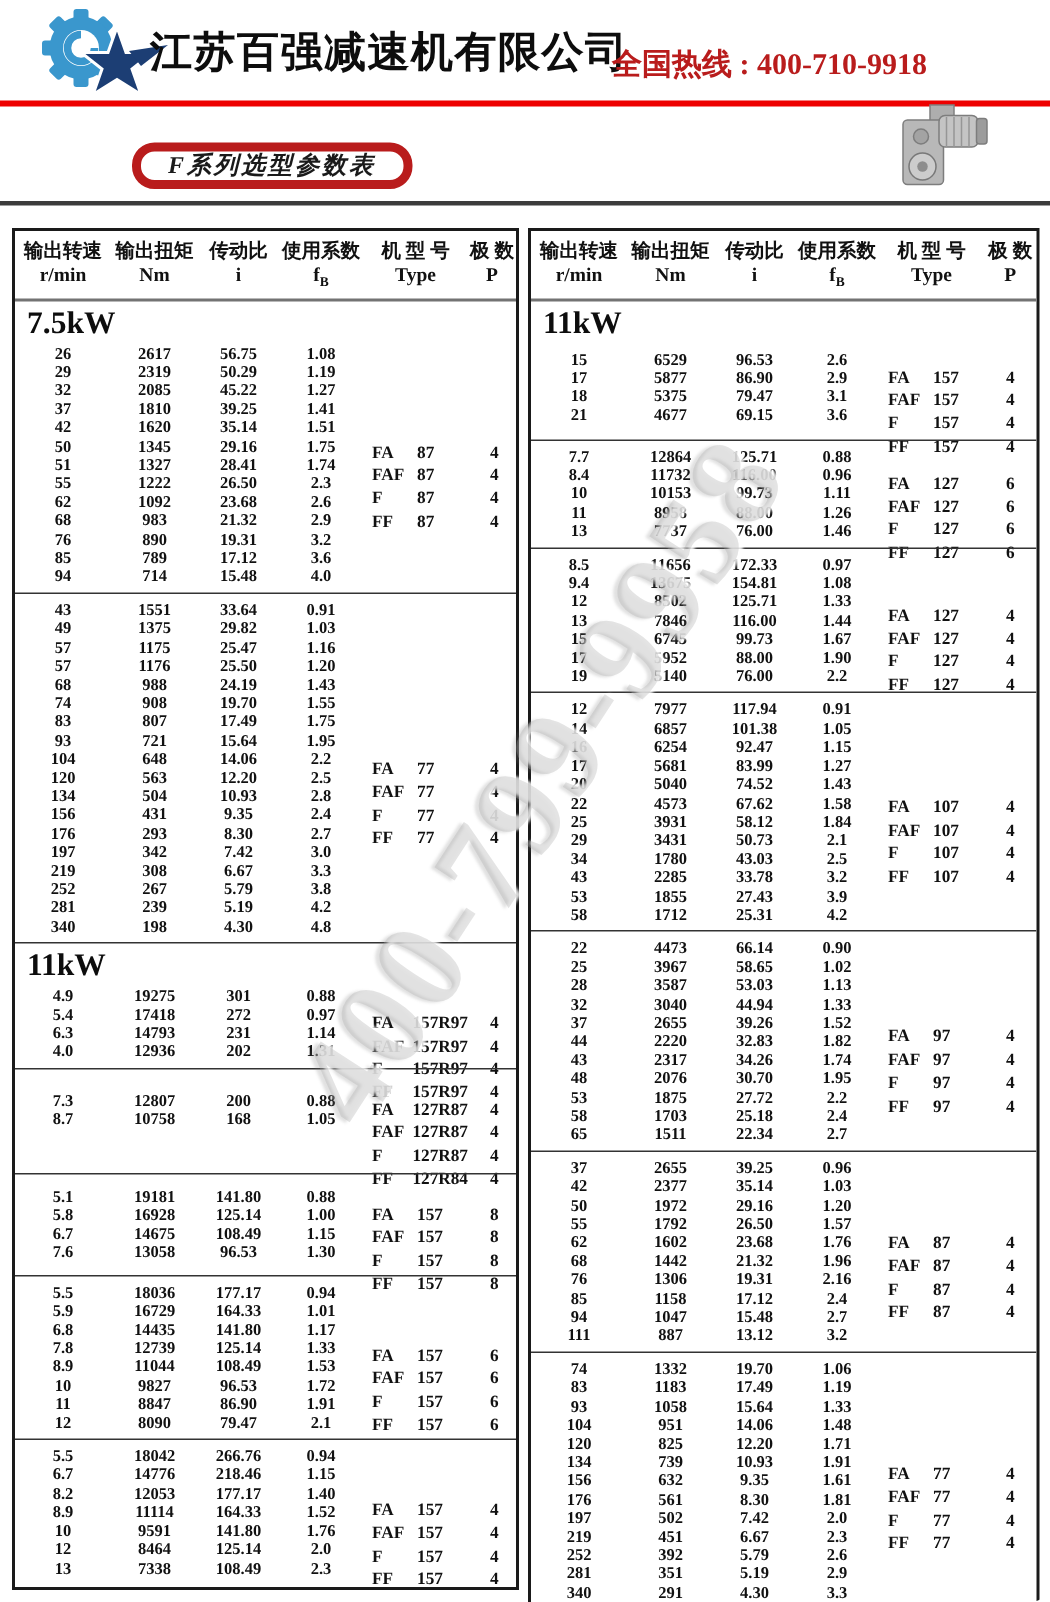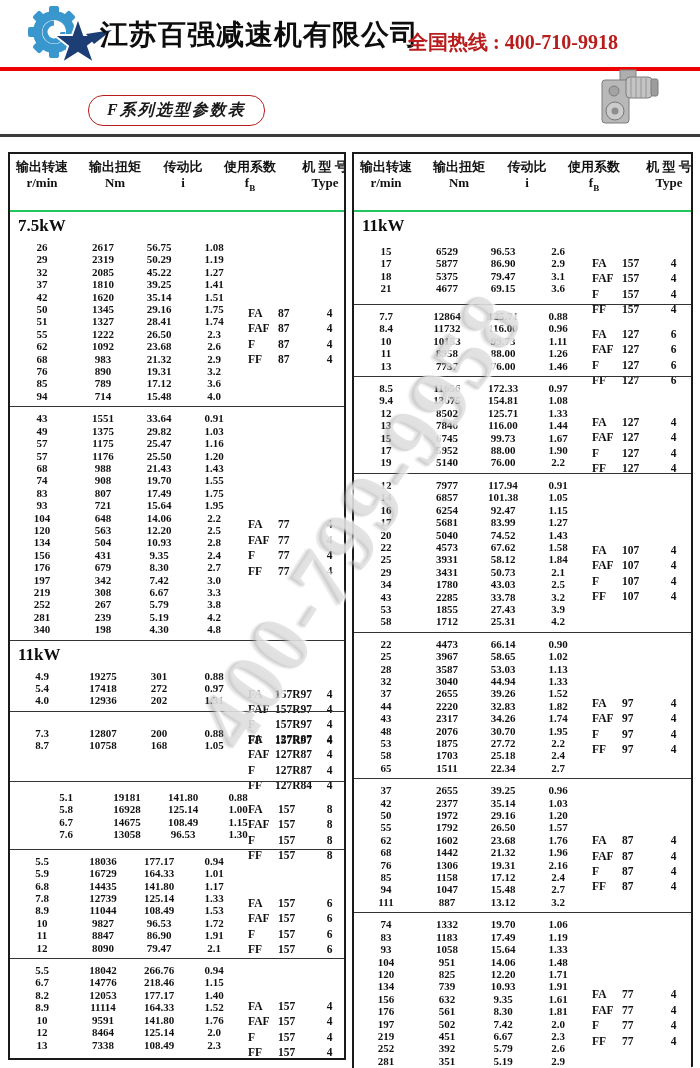--- a/index.html
+++ b/index.html
@@ -8,36 +8,36 @@
     position:relative; width:700px; height:1068px; overflow:hidden;
     background:#ffffff; font-family:Liberation Serif, serif; color:#111;border-radius:13px;
   }
   
   .logo { position:absolute; left:20px; top:4px; }
   .company { position:absolute; left:100px; top:16px; font-size:28px; font-weight:bold; letter-spacing:1px; color:#0d0d0d; }
   .hotline { position:absolute; left:408px; top:29px; font-size:20px; font-weight:bold; color:#b91c1c; }
   .red-line { position:absolute; left:0; top:67px; width:700px; height:4px; background:#ee0000; }
   .badge {
     position:absolute; left:88px; top:95px; height:31px; display:flex; align-items:center;
-    border:1px solid #b91c1c; border-radius:15px; padding:0 18px;
+    border:6px solid #b91c1c; border-radius:15px; padding:0 18px;
     font-size:16px; font-weight:bold; font-style:italic; letter-spacing:2px; color:#1a1a1a; background:#fff;
   }
   .product { position:absolute; left:594px; top:64px; }
   .dark-line { position:absolute; left:0; top:134px; width:700px; height:3px; background:#3c3c3c; }
 
   
   .dtable { position:absolute; top:152px; border:2px solid #1a1a1a; background:transparent; overflow:hidden; }
   .dtable.left  { left:8px;  width:338px; height:908px; }
   .dtable.right { left:352px; width:341px; height:920px; }
-  .thead { display:grid; grid-template-columns:64px 58px 54px 56px 70px 1fr; padding:5px 0 3px; border-bottom:2px solid #22c55e;gap:12px; }
+  .thead { display:grid; grid-template-columns:64px 58px 54px 56px 70px 1fr; padding:5px 0 3px; border-bottom:2px solid #737373; }
   .thead .hcell { text-align:center; }
   .thead .cn  { font-size:13px; font-weight:bold; line-height:16px; }
   .thead .sym { font-size:13px; font-weight:bold; line-height:16px; }
   .thead sub  { font-size:9px; }
-  .sec-label { font-size:17px; font-weight:bold; padding:4px 15px 0 8px; line-height:20px; color:#0d0d0d; }
+  .sec-label { font-size:21px; font-weight:bold; padding:4px 15px 0 8px; line-height:20px; color:#0d0d0d; }
   .block { position:relative; padding:5px 0 4px; }
   .sep { border-top:1px solid #333; }
   .rows {}
   .row { display:grid; grid-template-columns:64px 58px 54px 56px; }
   .row .c { text-align:center; font-size:11px; font-weight:bold; line-height:12.4px; color:#111; }
   .types { position:absolute; left:238px; width:99px;margin-top:16px; }
   .tline { display:flex; font-size:11.5px; font-weight:bold; line-height:15.4px; color:#111; }
   .tname { width:64px; display:flex; }
   .tprefix { width:30px; }
   .tsize { white-space:nowrap; }
@@ -277,21 +277,21 @@
             </div>
             <div class="row">
               <span class="c">57</span>
               <span class="c">1176</span>
               <span class="c">25.50</span>
               <span class="c">1.20</span>
             </div>
             <div class="row">
               <span class="c">68</span>
               <span class="c">988</span>
-              <span class="c">21.43</span>
+              <span class="c">24.19</span>
               <span class="c">1.43</span>
             </div>
             <div class="row">
               <span class="c">74</span>
               <span class="c">908</span>
               <span class="c">19.70</span>
               <span class="c">1.55</span>
             </div>
             <div class="row">
               <span class="c">83</span>
@@ -324,21 +324,21 @@
               <span class="c">2.8</span>
             </div>
             <div class="row">
               <span class="c">156</span>
               <span class="c">431</span>
               <span class="c">9.35</span>
               <span class="c">2.4</span>
             </div>
             <div class="row">
               <span class="c">176</span>
-              <span class="c">679</span>
+              <span class="c">293</span>
               <span class="c">8.30</span>
               <span class="c">2.7</span>
             </div>
             <div class="row">
               <span class="c">197</span>
               <span class="c">342</span>
               <span class="c">7.42</span>
               <span class="c">3.0</span>
             </div>
             <div class="row">
@@ -406,20 +406,26 @@
               <span class="c">301</span>
               <span class="c">0.88</span>
             </div>
             <div class="row">
               <span class="c">5.4</span>
               <span class="c">17418</span>
               <span class="c">272</span>
               <span class="c">0.97</span>
             </div>
             <div class="row">
+              <span class="c">6.3</span>
+              <span class="c">14793</span>
+              <span class="c">231</span>
+              <span class="c">1.14</span>
+            </div>
+            <div class="row">
               <span class="c">4.0</span>
               <span class="c">12936</span>
               <span class="c">202</span>
               <span class="c">1.31</span>
             </div>
           </div>
           <div class="types" style="top: 6px;">
             <div class="tline">
               <span class="tname">
                 <span class="tprefix">FA</span>
@@ -489,21 +495,21 @@
             </div>
             <div class="tline">
               <span class="tname">
                 <span class="tprefix">FF</span>
                 <span class="tsize">127R84</span>
               </span>
               <span class="tp">4</span>
             </div>
           </div>
         </div>
-        <div class="block sep" style="min-height: 68px; padding-left: 24px;">
+        <div class="block sep" style="min-height: 68px;">
           <div class="rows" style="padding-top: 4px;">
             <div class="row">
               <span class="c">5.1</span>
               <span class="c">19181</span>
               <span class="c">141.80</span>
               <span class="c">0.88</span>
             </div>
             <div class="row">
               <span class="c">5.8</span>
               <span class="c">16928</span>

